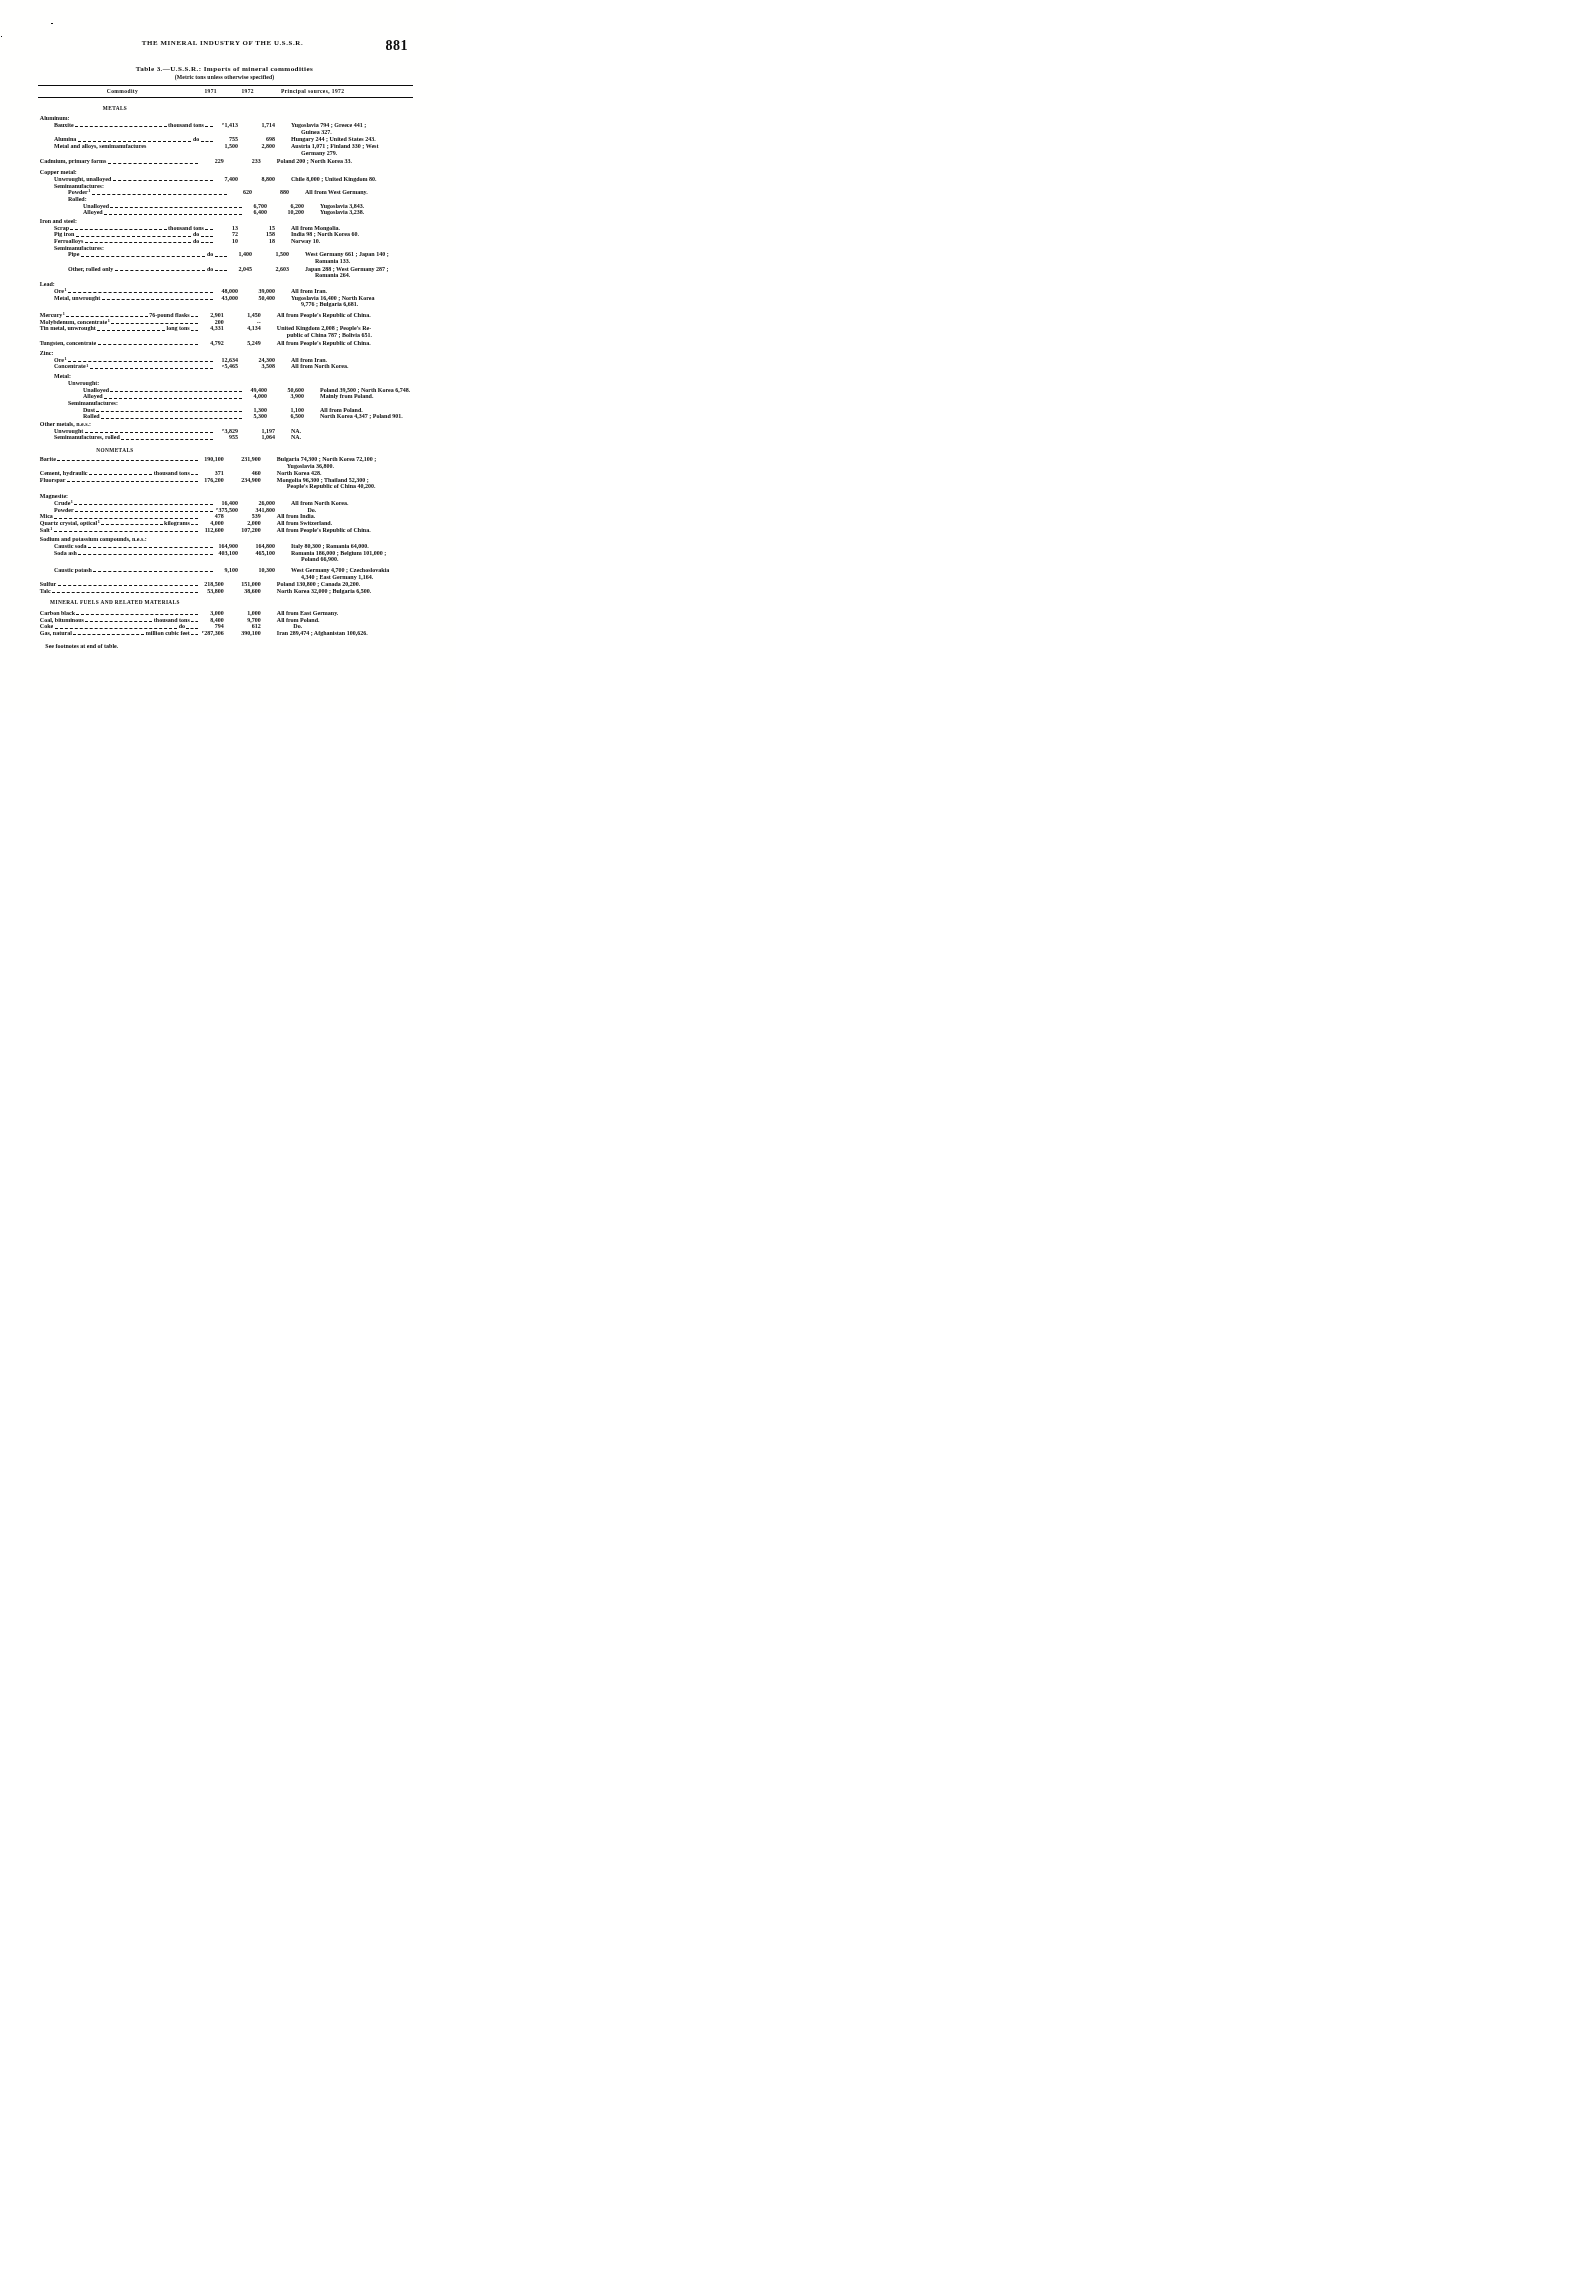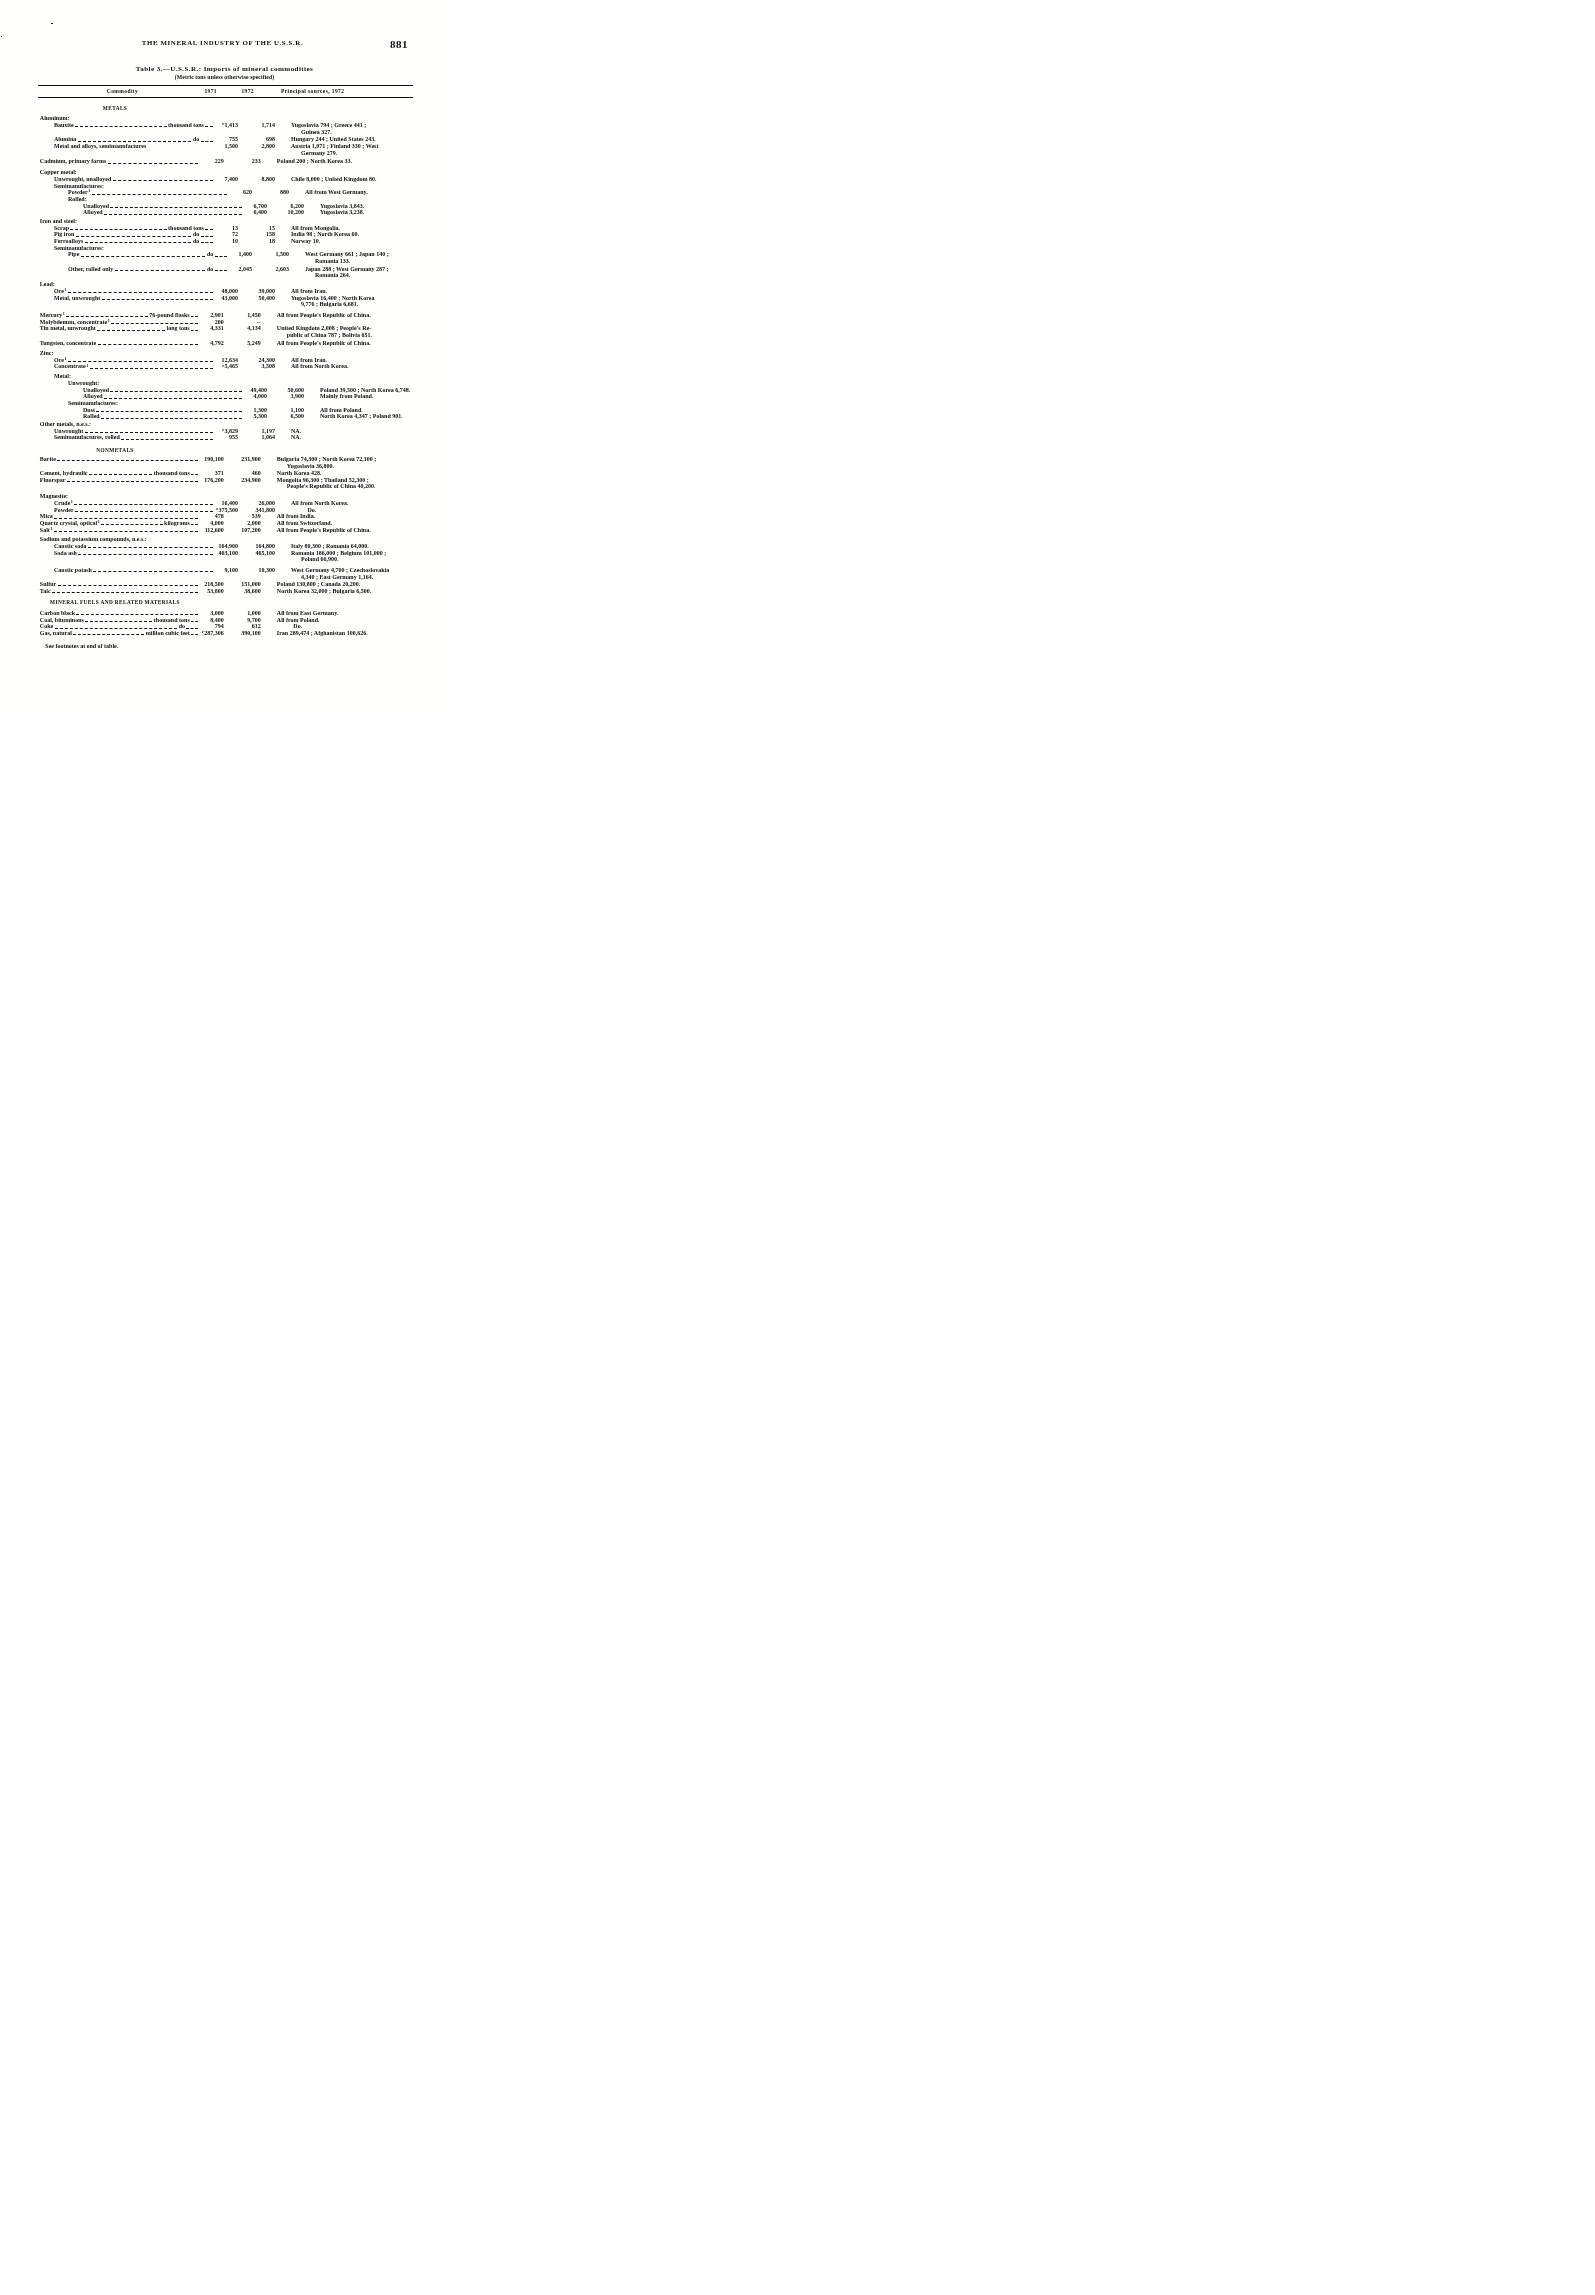--- a/index.html
+++ b/index.html
@@ -1,20 +1,20 @@
 <!DOCTYPE html>
 <html style="font-size:7.3px"><head>
 <meta charset="utf-8">
 <style>
   html,body{margin:0;padding:0;background:#ffffff;}
   .page{position:relative;width:456px;height:713px;background:#fffffe;overflow:hidden;
         font-family:"Liberation Serif","DejaVu Serif",serif;color:#0d0d0d;font-weight:700;}
   .running-header{position:absolute;top:39px;left:87px;width:271px;text-align:center;
         font-size:6.9px;letter-spacing:0.6px;white-space:nowrap;}
-  .page-number{position:absolute;top:38px;left:381px;width:27px;text-align:right;font-size:11px;letter-spacing:0.5px;}
+  .page-number{position:absolute;top:38px;left:381px;width:27px;text-align:right;font-size:14px;letter-spacing:0.5px;}
   .table-title{position:absolute;top:65px;left:41px;width:367px;text-align:center;font-size:7.1px;letter-spacing:0.4px;}
   .table-subtitle{position:absolute;top:74px;left:41px;width:367px;text-align:center;font-size:5.7px;letter-spacing:0.1px;}
   .rule{position:absolute;left:38px;width:375px;height:0.9px;background:#0b0b0b;}
   .rule-top{top:85px;}
   .rule-mid{top:97px;}
   .col-head{position:absolute;font-size:5.5px;letter-spacing:0.4px;white-space:nowrap;}
   .ch-commodity{top:88px;left:38px;width:169px;text-align:center;}
   .ch-1971{top:88px;left:185px;width:32px;text-align:right;}
   .ch-1972{top:88px;left:222px;width:32px;text-align:right;}
   .ch-sources{top:88px;left:281px;}

